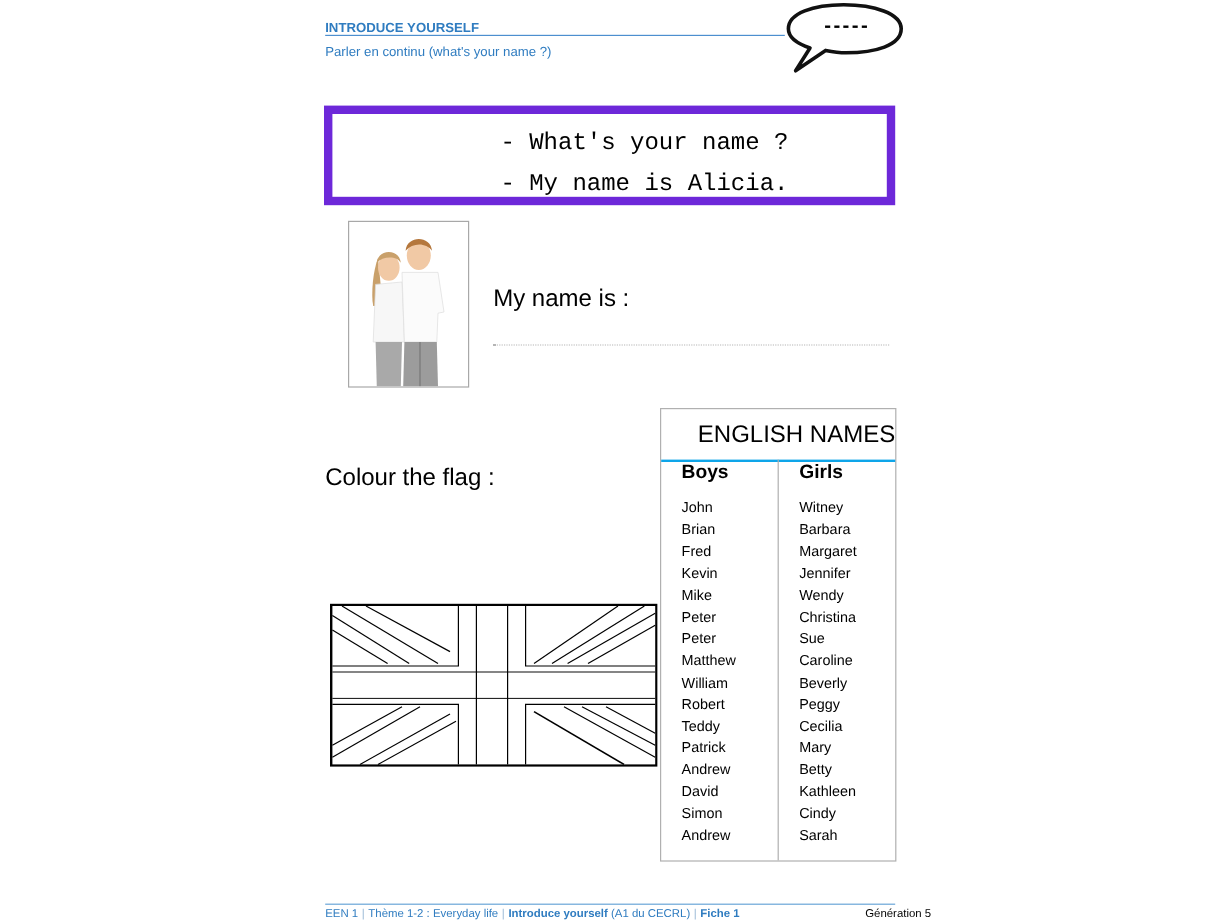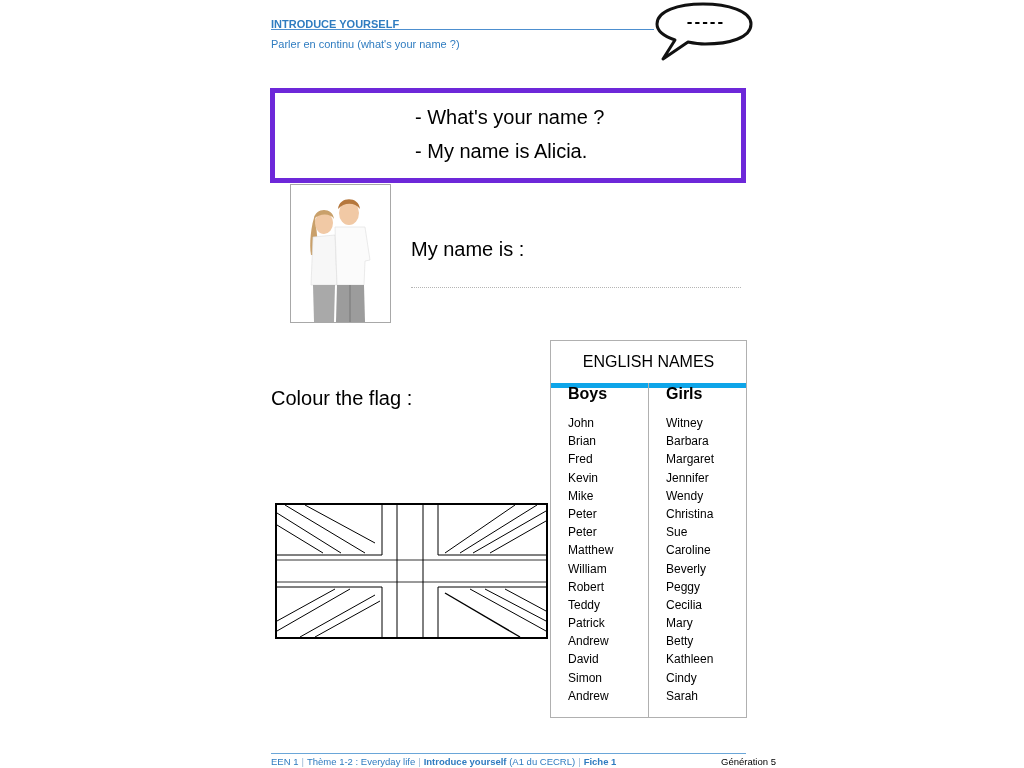--- a/index.html
+++ b/index.html
@@ -4,34 +4,34 @@
   <style>
     html, body { margin:0; padding:0; background:#ffffff; }
     body { width:1024px; height:768px; position:relative; overflow:hidden; font-family:"Liberation Sans", sans-serif; color:#000; }
     .abs { position:absolute; }
 
     .hdr-title { left:271px; top:18px; font-size:11px; font-weight:bold; color:#2f7cc0; }
     .hdr-line { left:271px; top:29px; width:383px; height:1px; background:#4d8fcf; }
     .hdr-sub { left:271px; top:38px; font-size:11px; font-weight:normal; color:#2f7cc0; }
     .bubble { left:653px; top:1px; width:102px; height:62px; }
 
-    .dialog-box { left:270px; top:88px; width:476px; height:95px; border:5px solid #6d28d9; box-sizing:border-box; }
+    .dialog-box { left:270px; top:88px; width:476px; height:83px; border:7px solid #6d28d9; box-sizing:border-box;font-family:Liberation Mono, monospace; }
     .dialog-line { position:absolute; left:140px; font-size:20px; }
     .dl1 { top:13px; }
     .dl2 { top:47px;text-align:center; }
 
     .photo-frame { left:290px; top:184px; width:101px; height:139px; border:1px solid #a8a8a8; box-sizing:border-box; background:#fff; overflow:hidden; }
     .myname-label { left:411px; top:238px; font-size:20px; }
     .myname-line { left:411px; top:287px; width:330px; height:0; border-top:1px dotted #b5b5b5; }
 
     .colour-label { left:271px; top:387px; font-size:20px; }
     .flag { left:275px; top:503px; width:273px; height:136px; }
 
     .names-box { left:550px; top:340px; width:197px; height:378px; border:1px solid #b0b0b0; box-sizing:border-box; }
-    .names-title { position:absolute; left:0; top:0; width:195px; height:42px; border-bottom:5px solid #0ea5e9; text-align:center; line-height:42px; font-size:16px; }
+    .names-title { position:absolute; left:0; top:0; width:195px; height:42px; border-bottom:2px solid #0ea5e9; text-align:right; line-height:42px; font-size:20px; }
     .names-divider { position:absolute; left:97px; top:42px; width:1px; height:334px; background:#b0b0b0; }
     .col { position:absolute; top:42px; }
     .col.boys { left:17px; }
     .col.girls { left:115px; }
     .col-head { font-size:16px; font-weight:bold; margin-top:1px; height:30px; line-height:20px; }
     .col-list { list-style:none; margin:0; padding:0; }
     .col-list li { font-size:12px; line-height:18.2px; height:18.2px; }
 
     .foot-line { left:271px; top:753px; width:475px; height:1px; background:#6aa6d8; }
     .foot-left { left:271px; top:756px; font-size:9.5px; color:#2f7cc0; white-space:nowrap; }

